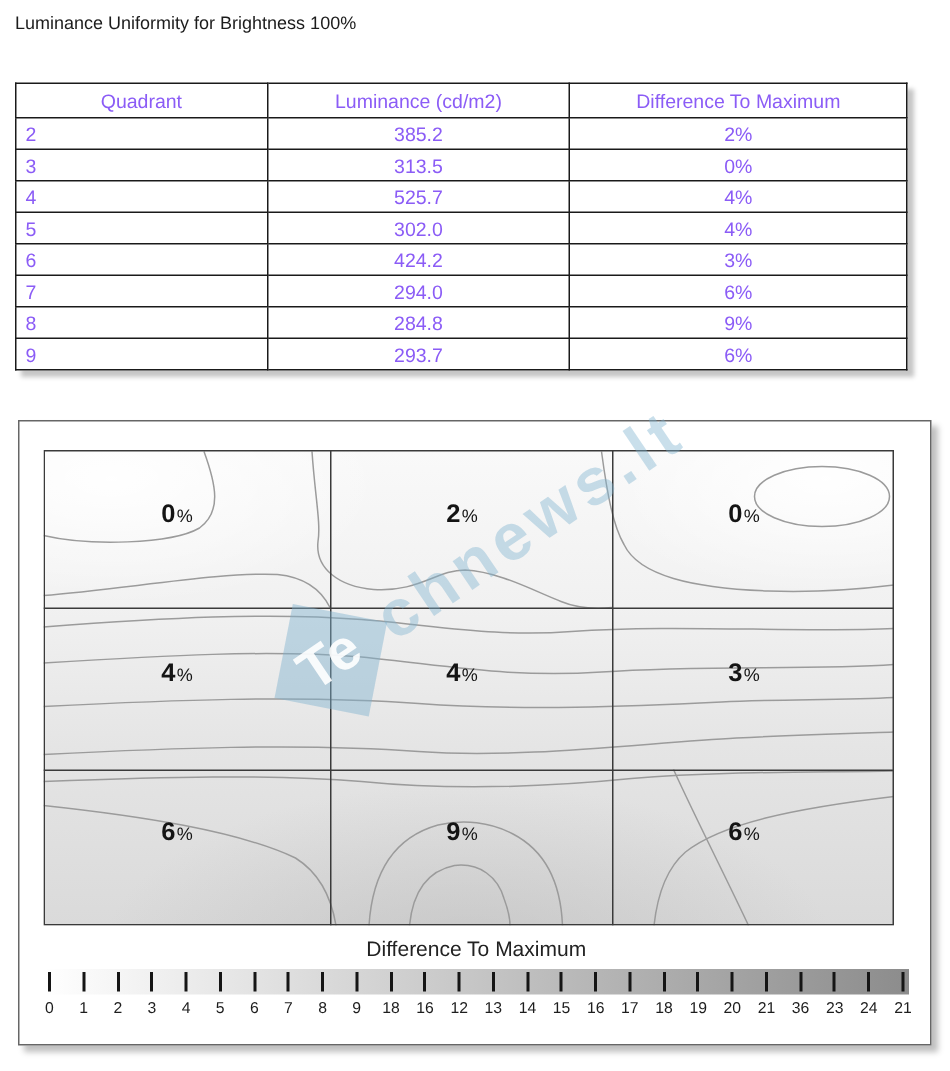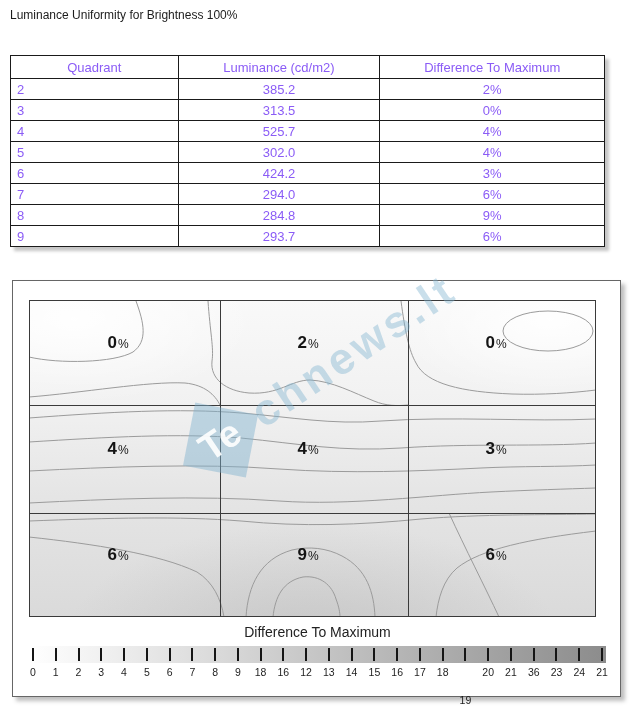--- a/index.html
+++ b/index.html
@@ -251,21 +251,21 @@
         <span class="cb-lab" style="left: 36%;">9</span>
         <span class="cb-lab" style="left: 40%;">18</span>
         <span class="cb-lab" style="left: 44%;">16</span>
         <span class="cb-lab" style="left: 48%; text-align: right;">12</span>
         <span class="cb-lab" style="left: 52%;">13</span>
         <span class="cb-lab" style="left: 56%;">14</span>
         <span class="cb-lab" style="left: 60%;">15</span>
         <span class="cb-lab" style="left: 64%;">16</span>
         <span class="cb-lab" style="left: 68%;">17</span>
         <span class="cb-lab" style="left: 72%; text-align: right;">18</span>
-        <span class="cb-lab" style="left: 76%; margin-top: 28px;">19</span>
+        <span class="cb-lab" style="left: 76%;">19</span>
         <span class="cb-lab" style="left: 80%;">20</span>
         <span class="cb-lab" style="left: 84%;">21</span>
         <span class="cb-lab" style="left: 88%;">36</span>
         <span class="cb-lab" style="left: 92%;">23</span>
         <span class="cb-lab" style="left: 96%;">24</span>
         <span class="cb-lab" style="left: 100%;">21</span>
       </div>
   </div>
 
 </div>

